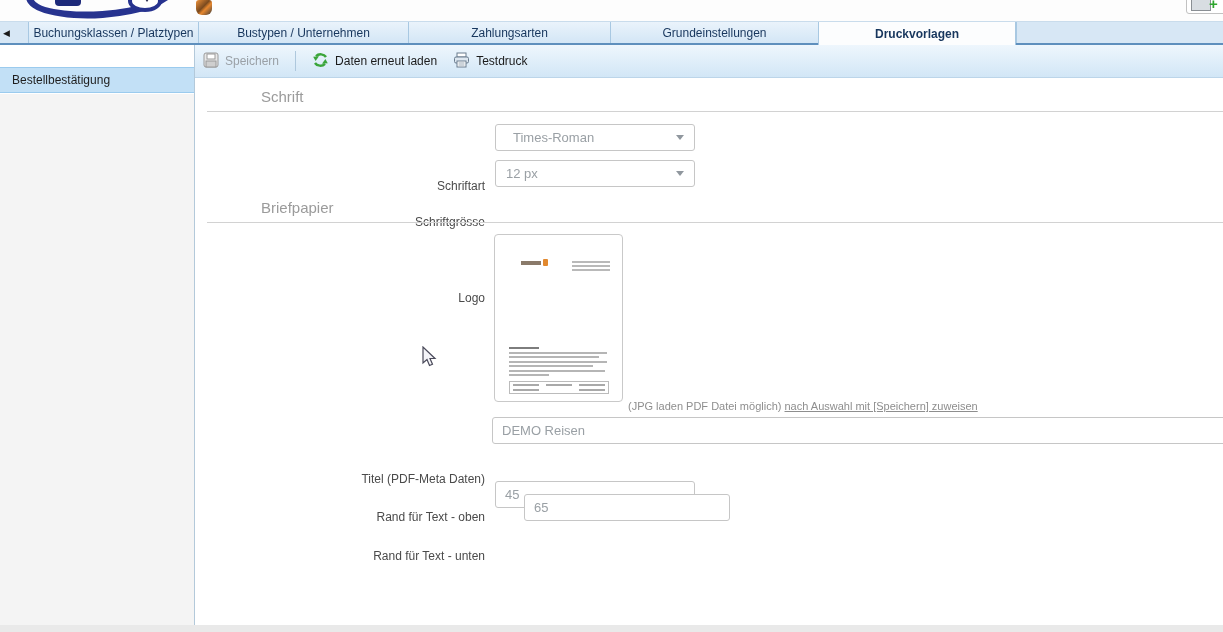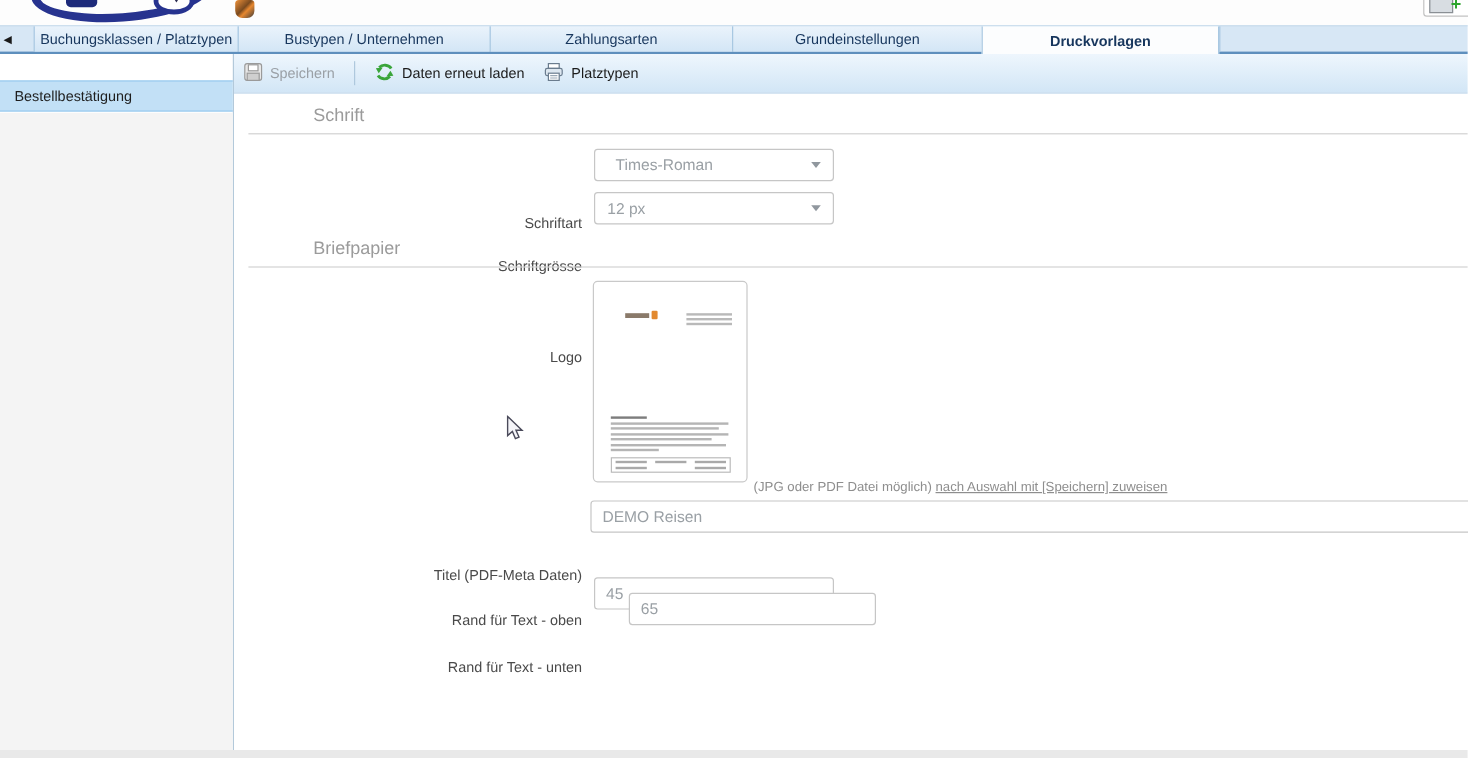--- a/index.html
+++ b/index.html
@@ -155,21 +155,21 @@
     <div class="tbtn">
       <span class="ticon">
         <svg width="17" height="16" viewBox="0 0 17 16">
           <rect x="4" y="1" width="9" height="4" fill="#fff" stroke="#6a7c8e"></rect>
           <rect x="1.5" y="5" width="14" height="6" rx="1.5" fill="#dde7f0" stroke="#6a7c8e"></rect>
           <rect x="4" y="9" width="9" height="6" fill="#fff" stroke="#6a7c8e"></rect>
           <line x1="5.5" y1="11" x2="11.5" y2="11" stroke="#9aa8b5"></line>
           <line x1="5.5" y1="13" x2="11.5" y2="13" stroke="#9aa8b5"></line>
         </svg>
       </span>
-      <span>Platztypen</span>
+      <span>Testdruck</span>
     </div>
   </div>
 
   <div class="section-title" style="top:88px;">Schrift</div>
   <div class="hr" style="top:111px;"></div>
 
   <div class="flabel" style="top:131px;">Schriftart</div>
   <div class="combo" style="top:124px;padding-left:17px;">
     <span>Times-Roman</span>
     <span class="arrow"></span>
@@ -202,21 +202,21 @@
     <div class="lp-table">
       <i style="left:3px;"></i>
         <i style="left:36px;"></i>
         <i style="left:69px;"></i>
       <i class="r2" style="left:3px;"></i>
         <i class="r2" style="left:69px;"></i>
     </div>
   </div>
 
   <div class="logo-hint">
-    <span>(JPG oder PDF Datei möglich) </span><a>nach Auswahl mit [Speichern] zuweisen</a>
+    <span>(JPG laden PDF Datei möglich) </span><a>nach Auswahl mit [Speichern] zuweisen</a>
   </div>
 
   <div class="flabel" style="top:424px;">Titel (PDF-Meta Daten)</div>
   <input class="tinput" style="left: 492px; top: 417px; width: 741px;" value="DEMO Reisen">
 
   <div class="flabel" style="top:462px;">Rand für Text - oben</div>
   <input class="tinput" style="left: 495px; top: 481px; width: 200px;" value="45">
 
   <div class="flabel" style="top:501px;">Rand für Text - unten</div>
   <input class="tinput" style="left: 495px; top: 494px; width: 206px; margin-left: 29px;" value="65">

